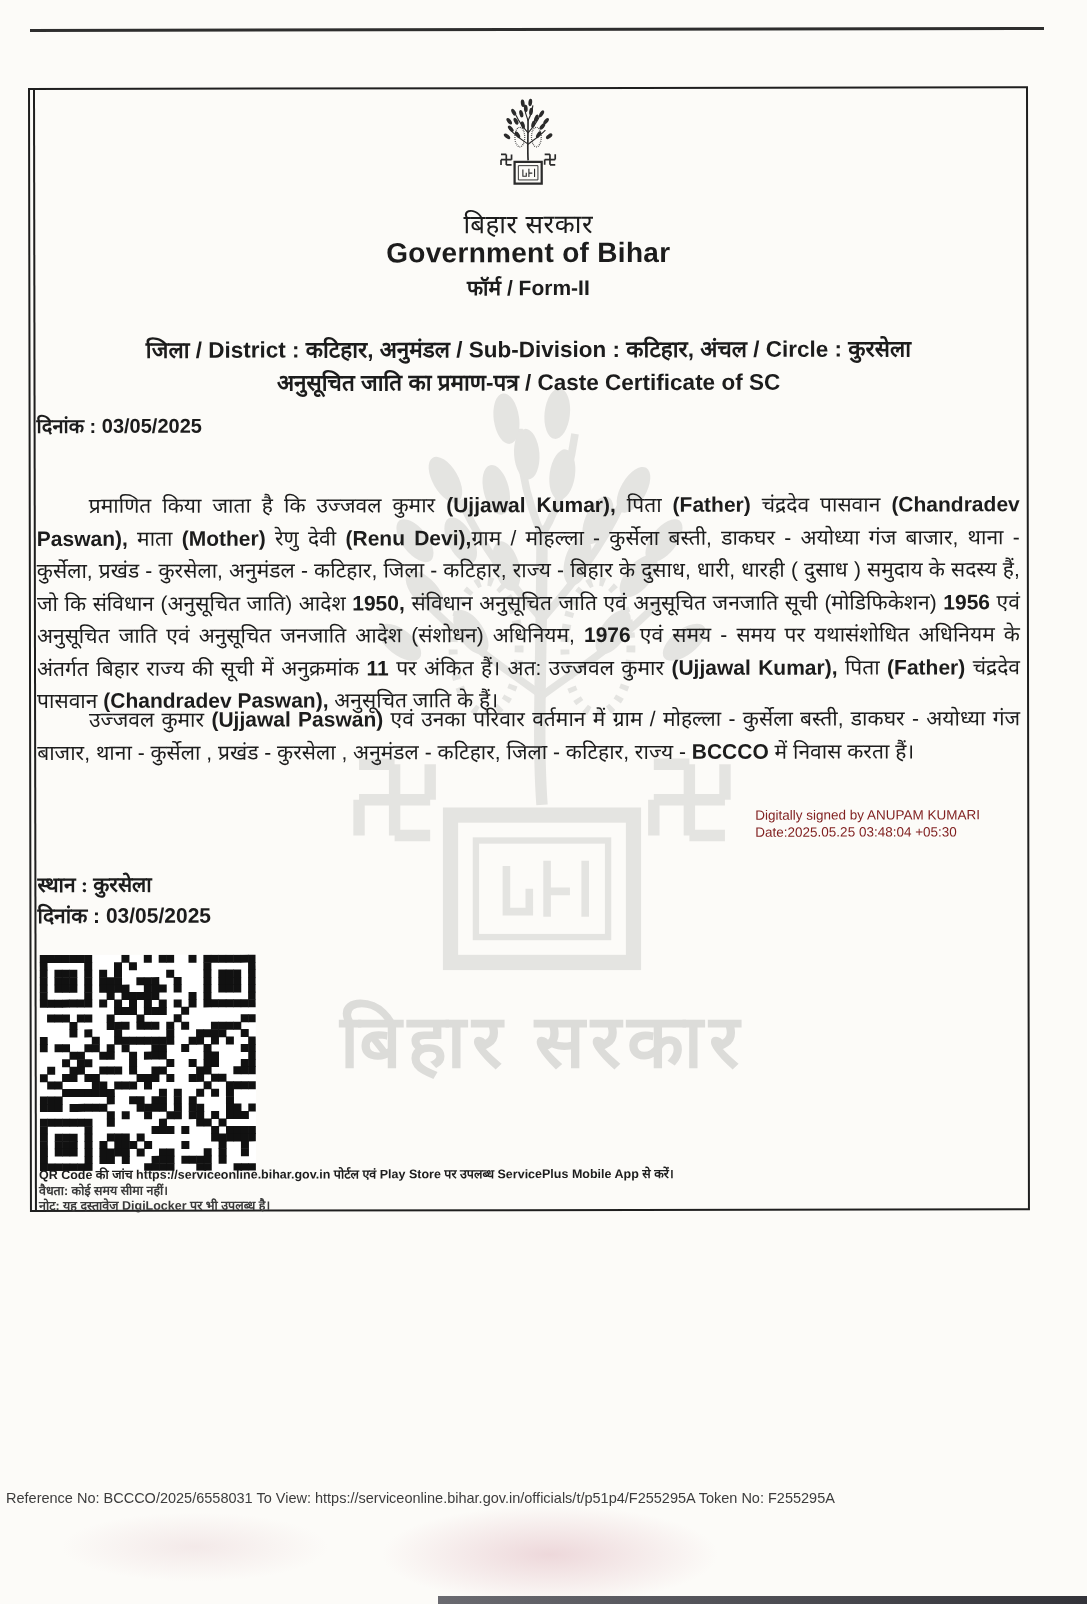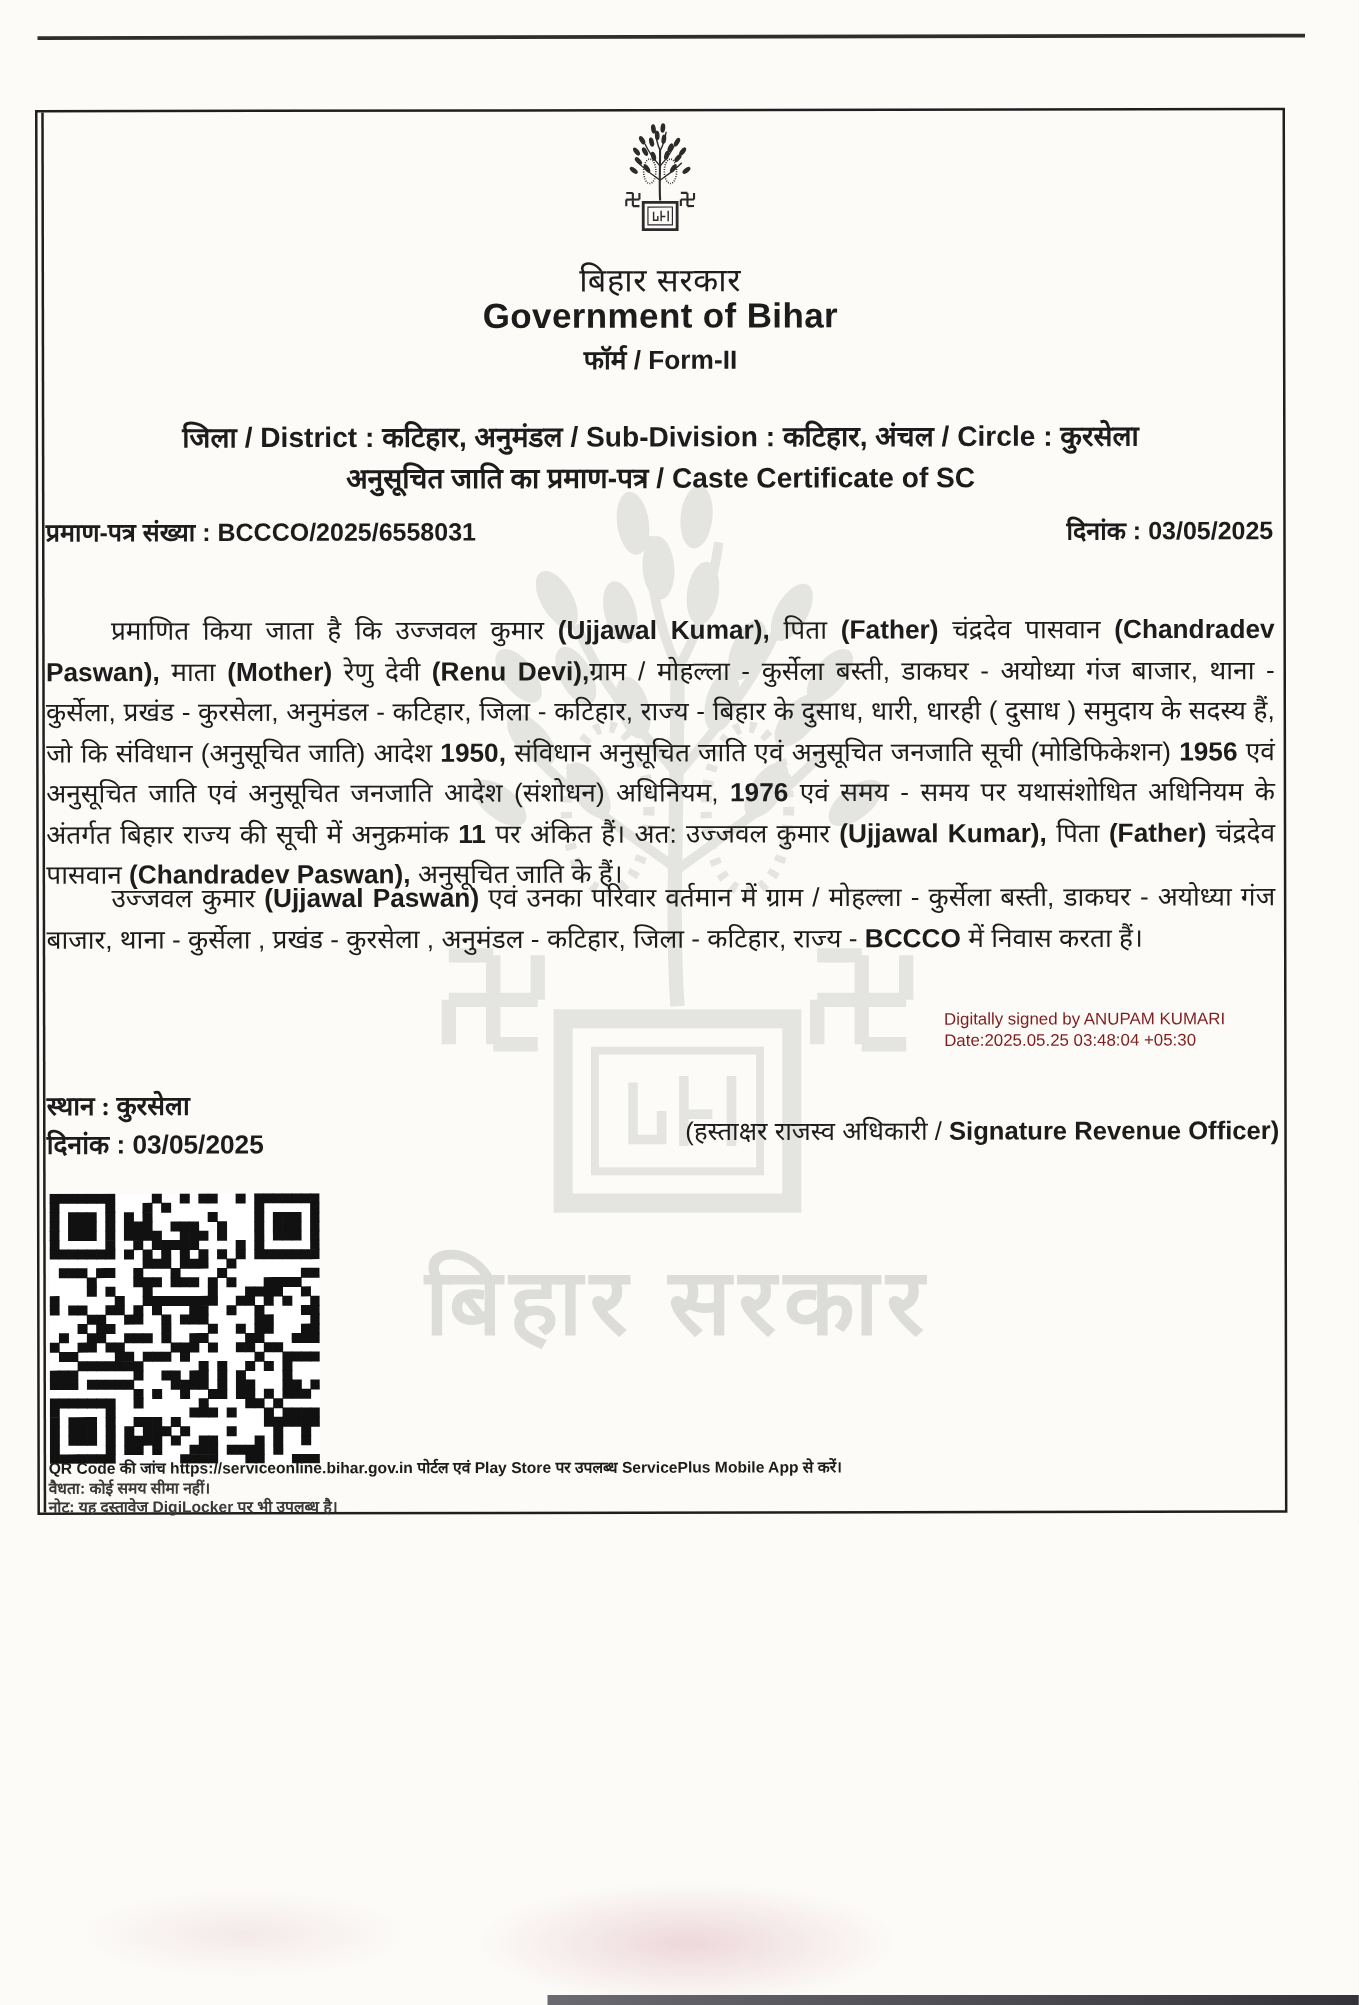--- a/index.html
+++ b/index.html
@@ -135,35 +135,33 @@
     </div>
 
     <div class="abs center govt-hi">बिहार सरकार</div>
     <div class="abs center govt-en">Government of Bihar</div>
     <div class="abs center form-label">फॉर्म / Form-II</div>
 
     <div class="abs center district-line">जिला / District : कटिहार, अनुमंडल / Sub-Division : कटिहार, अंचल / Circle : कुरसेला</div>
     <div class="abs center cert-title">अनुसूचित जाति का प्रमाण-पत्र / Caste Certificate of SC</div>
 
     <div class="abs meta-row">
-      <span>प्रमाण-पत्र संख्या : BCCCO/2025/6558031</span>
       <span>दिनांक : 03/05/2025</span>
     </div>
 
     <p class="abs para para1"><span>प्रमाणित किया जाता है कि उज्जवल कुमार </span><span class="b">(Ujjawal Kumar),</span><span> पिता </span><span class="b">(Father)</span><span> चंद्रदेव पासवान </span><span class="b">(Chandradev Paswan),</span><span> माता </span><span class="b">(Mother)</span><span> रेणु देवी </span><span class="b">(Renu Devi),</span><span>ग्राम / मोहल्ला - कुर्सेला बस्ती, डाकघर - अयोध्या गंज बाजार, थाना - कुर्सेला, प्रखंड - कुरसेला, अनुमंडल - कटिहार, जिला - कटिहार, राज्य - बिहार के दुसाध, धारी, धारही ( दुसाध ) समुदाय के सदस्य हैं, जो कि संविधान (अनुसूचित जाति) आदेश </span><span class="b">1950,</span><span> संविधान अनुसूचित जाति एवं अनुसूचित जनजाति सूची (मोडिफिकेशन) </span><span class="b">1956</span><span> एवं अनुसूचित जाति एवं अनुसूचित जनजाति आदेश (संशोधन) अधिनियम, </span><span class="b">1976</span><span> एवं समय - समय पर यथासंशोधित अधिनियम के अंतर्गत बिहार राज्य की सूची में अनुक्रमांक </span><span class="b">11</span><span> पर अंकित हैं। अत: उज्जवल कुमार </span><span class="b">(Ujjawal Kumar),</span><span> पिता </span><span class="b">(Father)</span><span> चंद्रदेव पासवान </span><span class="b">(Chandradev Paswan),</span><span> अनुसूचित जाति के हैं।</span></p>
     <p class="abs para para2"><span>उज्जवल कुमार </span><span class="b">(Ujjawal Paswan)</span><span> एवं उनका परिवार वर्तमान में ग्राम / मोहल्ला - कुर्सेला बस्ती, डाकघर - अयोध्या गंज बाजार, थाना - कुर्सेला , प्रखंड - कुरसेला , अनुमंडल - कटिहार, जिला - कटिहार, राज्य - </span><span class="b">BCCCO</span><span> में निवास करता हैं।</span></p>
 
     <div class="abs digsig">
       <div>Digitally signed by ANUPAM KUMARI</div>
       <div>Date:2025.05.25 03:48:04 +05:30</div>
     </div>
 
     <div class="abs place">स्थान : कुरसेला</div>
     <div class="abs sign-date">दिनांक : 03/05/2025</div>
-    <div class="abs officer"><span>(हस्ताक्षर राजस्व अधिकारी / </span><span class="b">Signature Revenue Officer)</span></div>
 
     <div class="abs qr" id="qr-box"><svg viewBox="0 0 216 216" width="216" height="216">
           <rect width="216" height="216" fill="#ffffff"></rect>
           <rect x="0.00" y="0.00" width="8" height="8" fill="#111111"></rect>
           <rect x="7.45" y="0.00" width="8" height="8" fill="#111111"></rect>
           <rect x="14.90" y="0.00" width="8" height="8" fill="#111111"></rect>
           <rect x="22.34" y="0.00" width="8" height="8" fill="#111111"></rect>
           <rect x="29.79" y="0.00" width="8" height="8" fill="#111111"></rect>
           <rect x="37.24" y="0.00" width="8" height="8" fill="#111111"></rect>
           <rect x="44.69" y="0.00" width="8" height="8" fill="#111111"></rect>
@@ -542,17 +540,18 @@
           <rect x="208.55" y="208.55" width="8" height="8" fill="#111111"></rect>
         </svg></div>
 
     <div class="abs qr-notes">
       <div class="n1">QR Code की जांच https://serviceonline.bihar.gov.in पोर्टल एवं Play Store पर उपलब्ध ServicePlus Mobile App से करें।</div>
       <div class="n2">वैधता: कोई समय सीमा नहीं।</div>
       <div class="n3">नोट: यह दस्तावेज DigiLocker पर भी उपलब्ध है।</div>
     </div>
   </div>
 
+  <div class="abs footer">Reference No: BCCCO/2025/6558031 To View: https://serviceonline.bihar.gov.in/officials/t/p51p4/F255295A Token No: F255295A</div>
 
   <div class="abs blob1"></div>
   <div class="abs blob2"></div>
   <div class="abs bottom-bar"></div>
 </div>
 
 </body></html>

